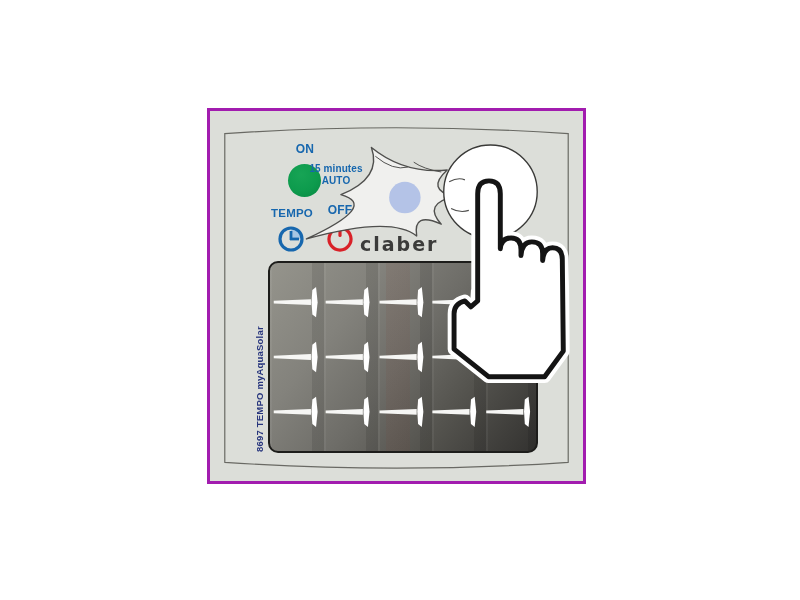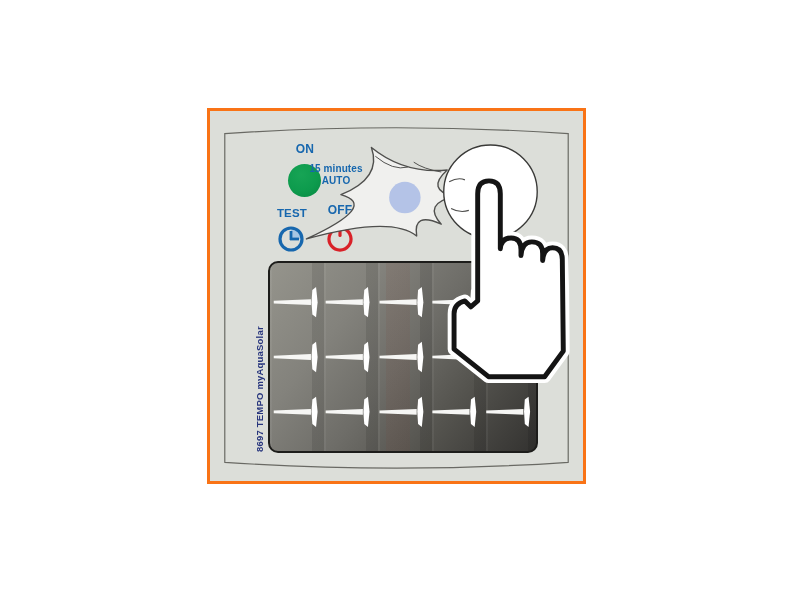--- a/index.html
+++ b/index.html
@@ -1,21 +1,21 @@
 <!DOCTYPE html>
 <html><head>
 <meta charset="utf-8">
 <style>
   html,body{margin:0;padding:0;background:#ffffff;}
   body{font-family:"Liberation Sans",sans-serif;}
   .stage{position:relative;width:800px;height:600px;background:#ffffff;overflow:hidden;}
 
   .device{
     position:absolute;left:207px;top:108px;width:379px;height:376px;
-    background:#dcded9;border:3px solid #f97316;box-sizing:border-box;
+    background:#dcded9;border:3px solid #a21caf;box-sizing:border-box;
   }
   .layer{position:absolute;left:0;top:0;width:100%;height:100%;pointer-events:none;}
 
   .lbl{position:absolute;color:#1767ae;font-weight:bold;text-align:center;}
   .lbl-on{left:78px;top:31px;width:34px;font-size:12px;letter-spacing:0.3px;}
   .lbl-auto{left:60px;top:96px;width:44px;font-size:11.5px;letter-spacing:0.2px;}
   .lbl-off{left:108px;top:92px;width:44px;font-size:12px;letter-spacing:0.2px;}
   .lbl-test{left:98px;top:52px;width:56px;font-size:10px;line-height:1.15;letter-spacing:0.1px;}
 
   .led-green{
@@ -57,35 +57,36 @@
     <svg class="layer" viewBox="0 0 379 376">
       <path d="M15,23 Q189,11 364,23 L364,357 Q189,369 15,357 Z" fill="none" stroke="#55554f" stroke-width="1.2" opacity="0.85"></path>
     </svg>
 
     <div class="lbl lbl-on">ON</div>
     <div class="led-green"></div>
     <div class="lbl lbl-test">
       <span>15 minutes</span><br>
       <span>AUTO</span>
     </div>
-    <div class="lbl lbl-auto">TEST</div>
+    <div class="lbl lbl-auto">TEMPO</div>
     <div class="lbl lbl-off">OFF</div>
 
     <svg class="icon-box icon-clock" viewBox="-17 -17 34 34">
       <path d="M0,0 L0,-11 A11,11 0 0 1 11,0 Z" fill="#a8c6e4"></path>
       <circle cx="0" cy="0" r="11" fill="none" stroke="#1767ae" stroke-width="3.2"></circle>
       <line x1="0" y1="1" x2="0" y2="-8" stroke="#1767ae" stroke-width="2.8"></line>
       <line x1="-1" y1="0" x2="8" y2="0" stroke="#1767ae" stroke-width="2.8"></line>
     </svg>
 
     <svg class="icon-box icon-power" viewBox="-17 -17 34 34">
       <path d="M-4.5,-10 A11,11 0 1 0 4.5,-10" fill="none" stroke="#d92128" stroke-width="3.2" stroke-linecap="round"></path>
       <line x1="0" y1="-14" x2="0" y2="-3.5" stroke="#d92128" stroke-width="3.2" stroke-linecap="round"></line>
     </svg>
 
+    <div class="brand">claber</div>
 
     <div class="solar-panel">
       <svg viewBox="0 0 270 192">
         <defs>
           <filter id="soft" x="-30%" y="-30%" width="160%" height="160%">
             <feGaussianBlur stdDeviation="0.5"></feGaussianBlur>
           </filter>
           <g id="tm" filter="url(#soft)">
             <polygon points="-42,-1.4 -4,-3 -4,3 -42,1.4" fill="#f6f6f4"></polygon>
             <polygon points="-2.6,-12.5 1.2,-15.5 2.8,0 1.2,15.5 -2.6,12.5 -3.4,0" fill="#ffffff"></polygon>

